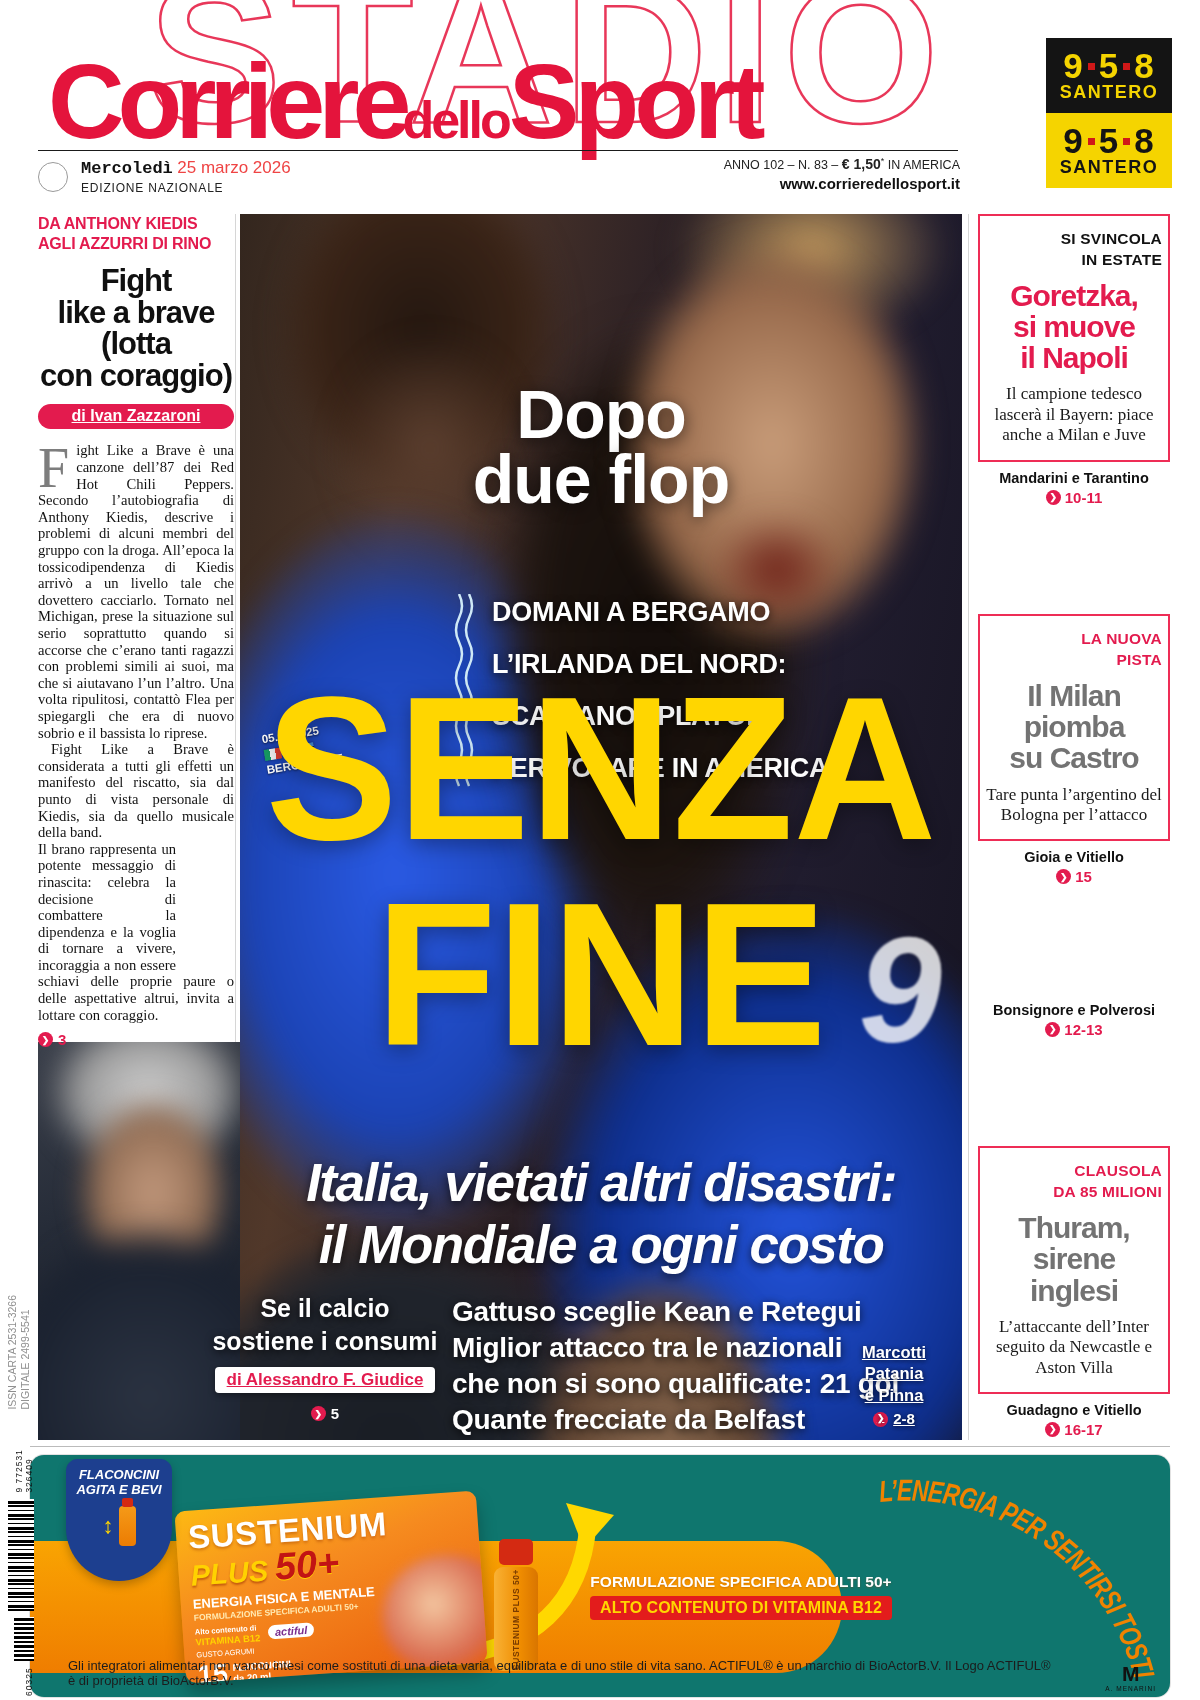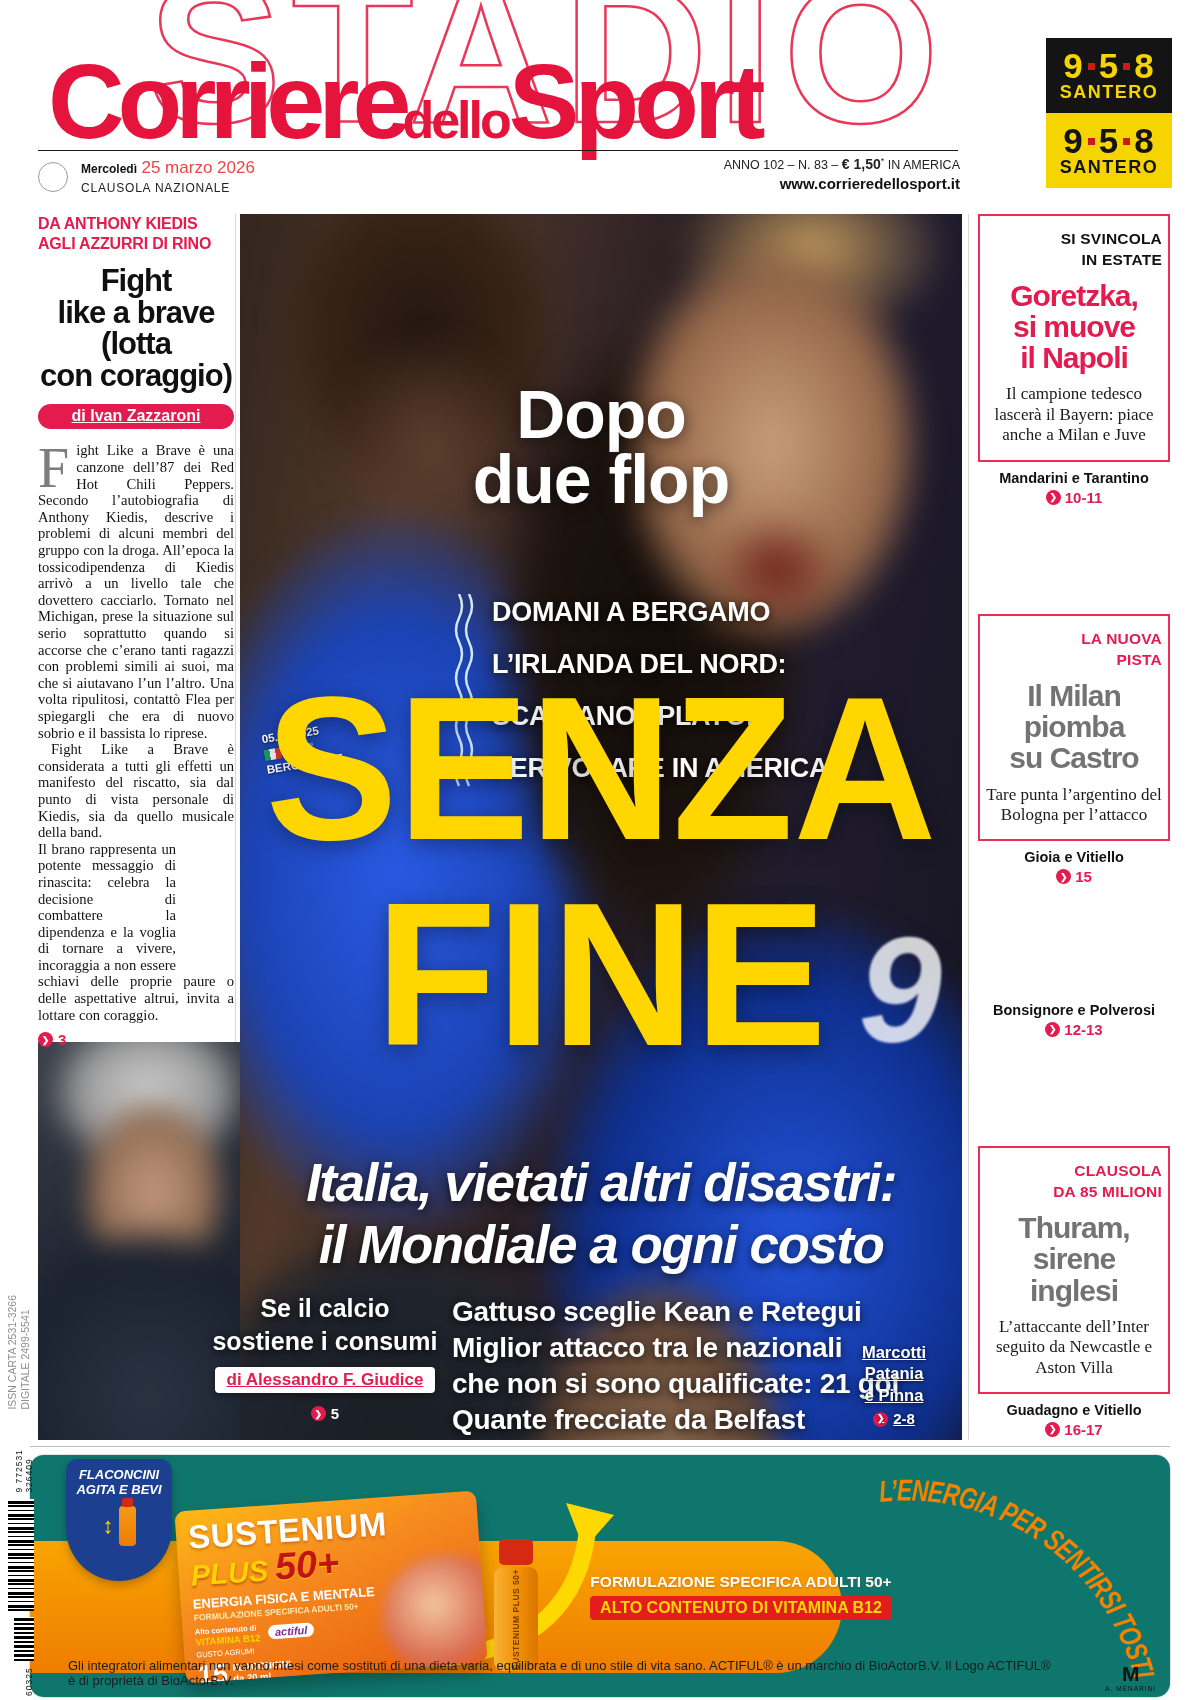--- a/index.html
+++ b/index.html
@@ -17,21 +17,21 @@
   .masthead{position:absolute;left:38px;top:0;width:1134px;height:208px;overflow:hidden;}
   .stadio{position:absolute;left:110px;top:-62px;font-size:200px;font-weight:700;letter-spacing:10px;
     color:transparent;-webkit-text-stroke:2.5px rgba(228,20,60,.85);white-space:nowrap;z-index:0;}
   .logo-row{position:absolute;left:10px;top:10px;height:134px;display:flex;align-items:flex-end;z-index:2;color:var(--red);}
   .logo-corriere{font-size:106px;font-weight:800;letter-spacing:-7px;line-height:.8;}
   .logo-dello{font-size:52px;font-weight:800;letter-spacing:-3px;line-height:.8;margin:0 0 2px -2px;}
   .logo-sport{font-size:106px;font-weight:800;letter-spacing:-5px;line-height:.8;}
   .mast-rule{position:absolute;left:0;top:150px;width:920px;border-top:1.5px solid #1a1a1a;z-index:2;}
   .dateline{position:absolute;left:0;top:158px;display:flex;align-items:center;gap:13px;z-index:2;}
   .date-circle{width:30px;height:30px;border:1.5px solid #9a9a9a;border-radius:50%;}
-  .date-bold{font-weight:800;font-size:12px;color:#111;}
+  .date-bold{font-weight:800;font-size:17px;color:#111;font-family:Liberation Mono, monospace;}
   .date-rest{font-weight:500;font-size:17px;color:#ef4444;}
   .edition{font-size:12px;letter-spacing:.8px;color:#222;margin-top:3px;font-weight:500;}
   .issue-info{position:absolute;right:212px;top:156px;text-align:right;z-index:2;color:#222;}
   .issue-top{font-size:12.5px;}
   .issue-top b{font-size:14px;}
   .issue-top sup{font-size:9px;}
   .website{font-size:15px;font-weight:800;margin-top:3px;color:#111;}
   .santero{position:absolute;right:0;top:38px;width:126px;z-index:3;}
   .santero-box{height:75px;display:flex;flex-direction:column;align-items:center;justify-content:center;}
   .santero-black{background:#141414;color:var(--santero-y);}
@@ -193,21 +193,21 @@
       <span class="logo-corriere">Corriere</span>
       <span class="logo-dello">dello</span>
       <span class="logo-sport">Sport</span>
     </div>
     <div class="mast-rule"></div>
     <div class="dateline">
       <div class="date-circle"></div>
       <div>
         <span class="date-bold">Mercoledì</span>
         <span class="date-rest">25 marzo 2026</span>
-        <div class="edition">CLAUSOLA NAZIONALE</div>
+        <div class="edition">EDIZIONE NAZIONALE</div>
       </div>
     </div>
     <div class="issue-info">
       <div class="issue-top">
         <span>ANNO 102 – N. 83 –</span>
         <b>€ 1,50</b><sup>*</sup>
         <span>IN AMERICA</span>
       </div>
       <div class="website">www.corrieredellosport.it</div>
     </div>

